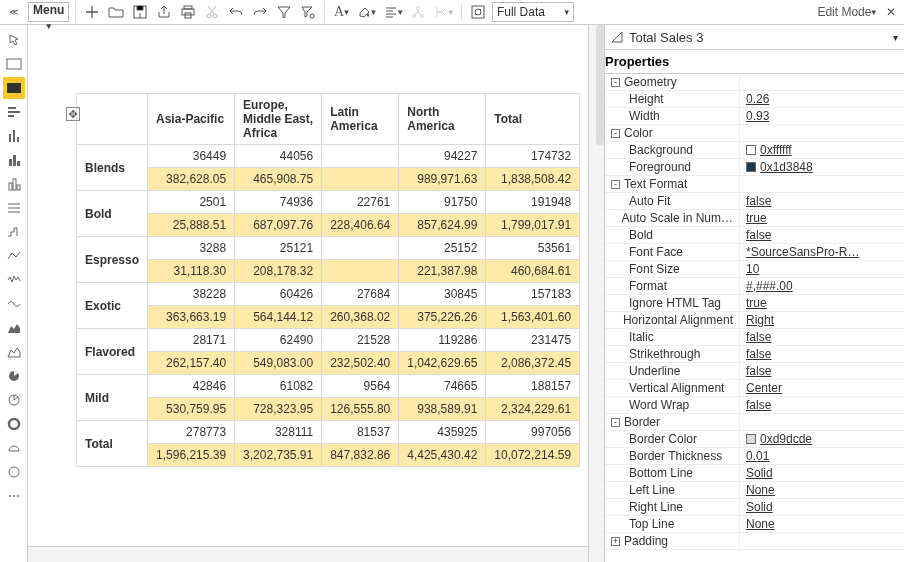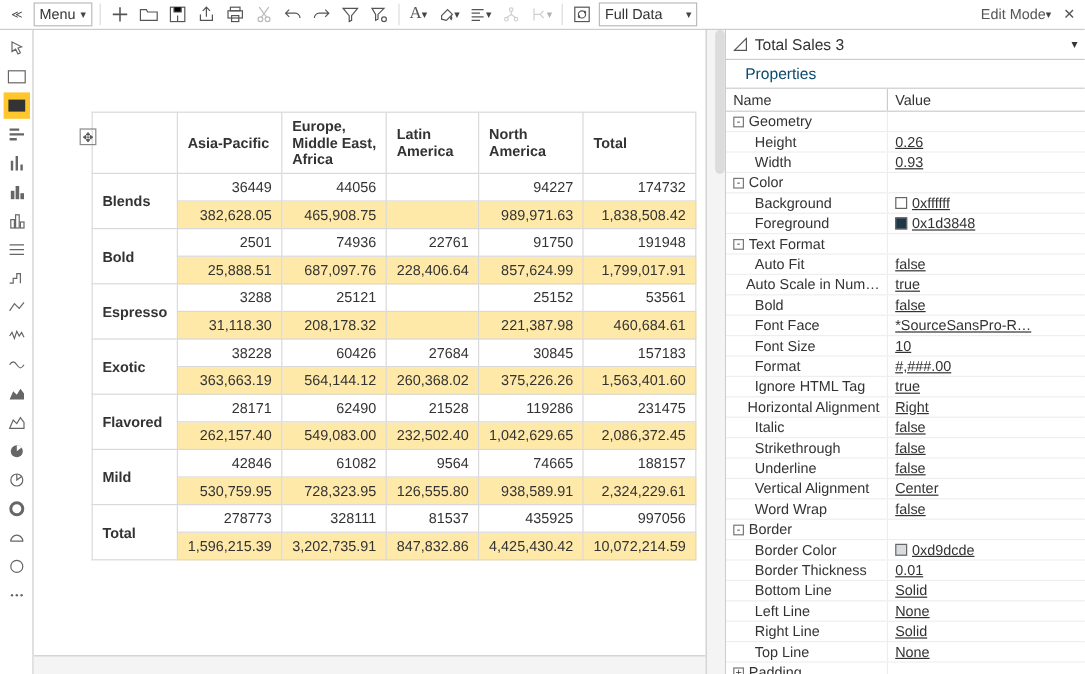--- a/index.html
+++ b/index.html
@@ -2,21 +2,21 @@
 <html><head>
 <meta charset="utf-8">
 <style>
 * { box-sizing: border-box; margin: 0; padding: 0; }
 html, body { width: 904px; height: 562px; font-family: Arial, sans-serif; font-size: 12px; color: #333; background: #fff; overflow: hidden; }
 .app { display: flex; flex-direction: column; width: 100%; height: 100%; }
 .topbar { display: flex; align-items: center; height: 25px; border-bottom: 1px solid #ccc; padding: 0 4px; gap: 4px; }
 .topbar .btn { display: flex; align-items: center; justify-content: center; min-width: 20px; height: 20px; padding: 0 2px; cursor: pointer; color: #555; }
 .topbar .sep { width: 1px; height: 18px; background: #ddd; margin: 0 2px; }
 .topbar .dropdown { display: flex; align-items: center; height: 20px; border: 1px solid #bbb; padding: 0 4px; gap: 4px; font-size: 12px; cursor: pointer; }
-.topbar .menu-btn { font-weight: normal; }
+.topbar .menu-btn { font-weight: bold; flex-direction: column; }
 .topbar .spacer { flex: 1; }
 .chev { font-size: 9px; color: #444; }
 svg { display: block; }
 .main { display: flex; flex: 1; min-height: 0; }
 .sidebar-left { width: 28px; border-right: 1px solid #ccc; display: flex; flex-direction: column; align-items: center; gap: 2px; padding-top: 4px; }
 .sidebar-left .tool { width: 22px; height: 22px; display: flex; align-items: center; justify-content: center; cursor: pointer; color: #666; }
 .sidebar-left .tool.active { background: #ffc72c; color: #333; }
 .canvas-area { flex: 1; position: relative; overflow: hidden; display: flex; flex-direction: column; }
 .canvas-scroll { flex: 1; overflow: auto; padding: 18px; position: relative; }
 .move-handle { position: absolute; left: 38px; top: 82px; width: 14px; height: 14px; border: 1px solid #888; font-size: 11px; display: flex; align-items: center; justify-content: center; cursor: move; color: #555; }
@@ -26,21 +26,21 @@
 .pivot td.num { text-align: right; }
 .pivot td.rowhdr { font-weight: bold; }
 .pivot tr.hl td.num { background: #ffe9a8; }
 .hscroll { height: 16px; border-top: 1px solid #ccc; background: #f4f4f4; }
 .gutter { width: 16px; border-left: 1px solid #ccc; background: #f4f4f4; }
 .right-pane { width: 300px; border-left: 1px solid #ccc; display: flex; flex-direction: column; }
 .rp-header { height: 25px; border-bottom: 1px solid #ccc; display: flex; align-items: center; padding: 0 6px; gap: 6px; }
 .rp-header .tri { width: 12px; height: 12px; }
 .rp-header .title { flex: 1; font-size: 13px; }
 .rp-header .menu-dd { font-size: 10px; cursor: pointer; }
-.rp-subtitle { padding: 4px 16px; font-weight: normal; font-size: 13px; color: #0c4a6e; border-bottom: 1px solid #ccc; }
+.rp-subtitle { padding: 4px 0; font-weight: bold; font-size: 13px; color: #000000; border-bottom: 1px solid #ccc; }
 .prop-grid { flex: 1; overflow: auto; }
 .prop-head { display: flex; border-bottom: 1px solid #ccc; font-size: 12px; }
 .prop-head .c1 { width: 135px; padding: 2px 6px; border-right: 1px solid #ccc; }
 .prop-head .c2 { flex: 1; padding: 2px 6px; }
 .prop-row { display: flex; border-bottom: 1px solid #eee; font-size: 12px; align-items: center; min-height: 17px; }
 .prop-row .c1 { width: 135px; padding: 1px 6px; display: flex; align-items: center; gap: 2px; border-right: 1px solid #eee; white-space: nowrap; overflow: hidden; }
 .prop-row .c2 { flex: 1; padding: 1px 6px; display: flex; align-items: center; gap: 4px; white-space: nowrap; overflow: hidden; text-decoration: underline; }
 .prop-row.group .c1 { font-weight: normal; }
 .toggle { width: 9px; height: 9px; border: 1px solid #777; font-size: 9px; line-height: 7px; text-align: center; display: inline-block; margin-right: 2px; }
 .indent { display: inline-block; width: 16px; }
@@ -413,24 +413,20 @@
     <div class="right-pane">
       <div class="rp-header">
         <svg class="tri" viewBox="0 0 12 12">
             <path d="M1 11L11 1v10z" fill="none" stroke="#555"></path>
           </svg>
         <span class="title">Total Sales 3</span>
         <span class="menu-dd">▾</span>
       </div>
       <div class="rp-subtitle">Properties</div>
       <div class="prop-grid" id="prop-grid">
-        <div class="prop-head">
-          <div class="c1">Name</div>
-          <div class="c2">Value</div>
-        </div>
       <div class="prop-row group">
             <div class="c1">
               <span class="toggle">-</span>
               <span>Geometry</span>
             </div>
             <div class="c2"></div>
           </div>
           <div class="prop-row">
             <div class="c1">
               <span class="indent"></span>

